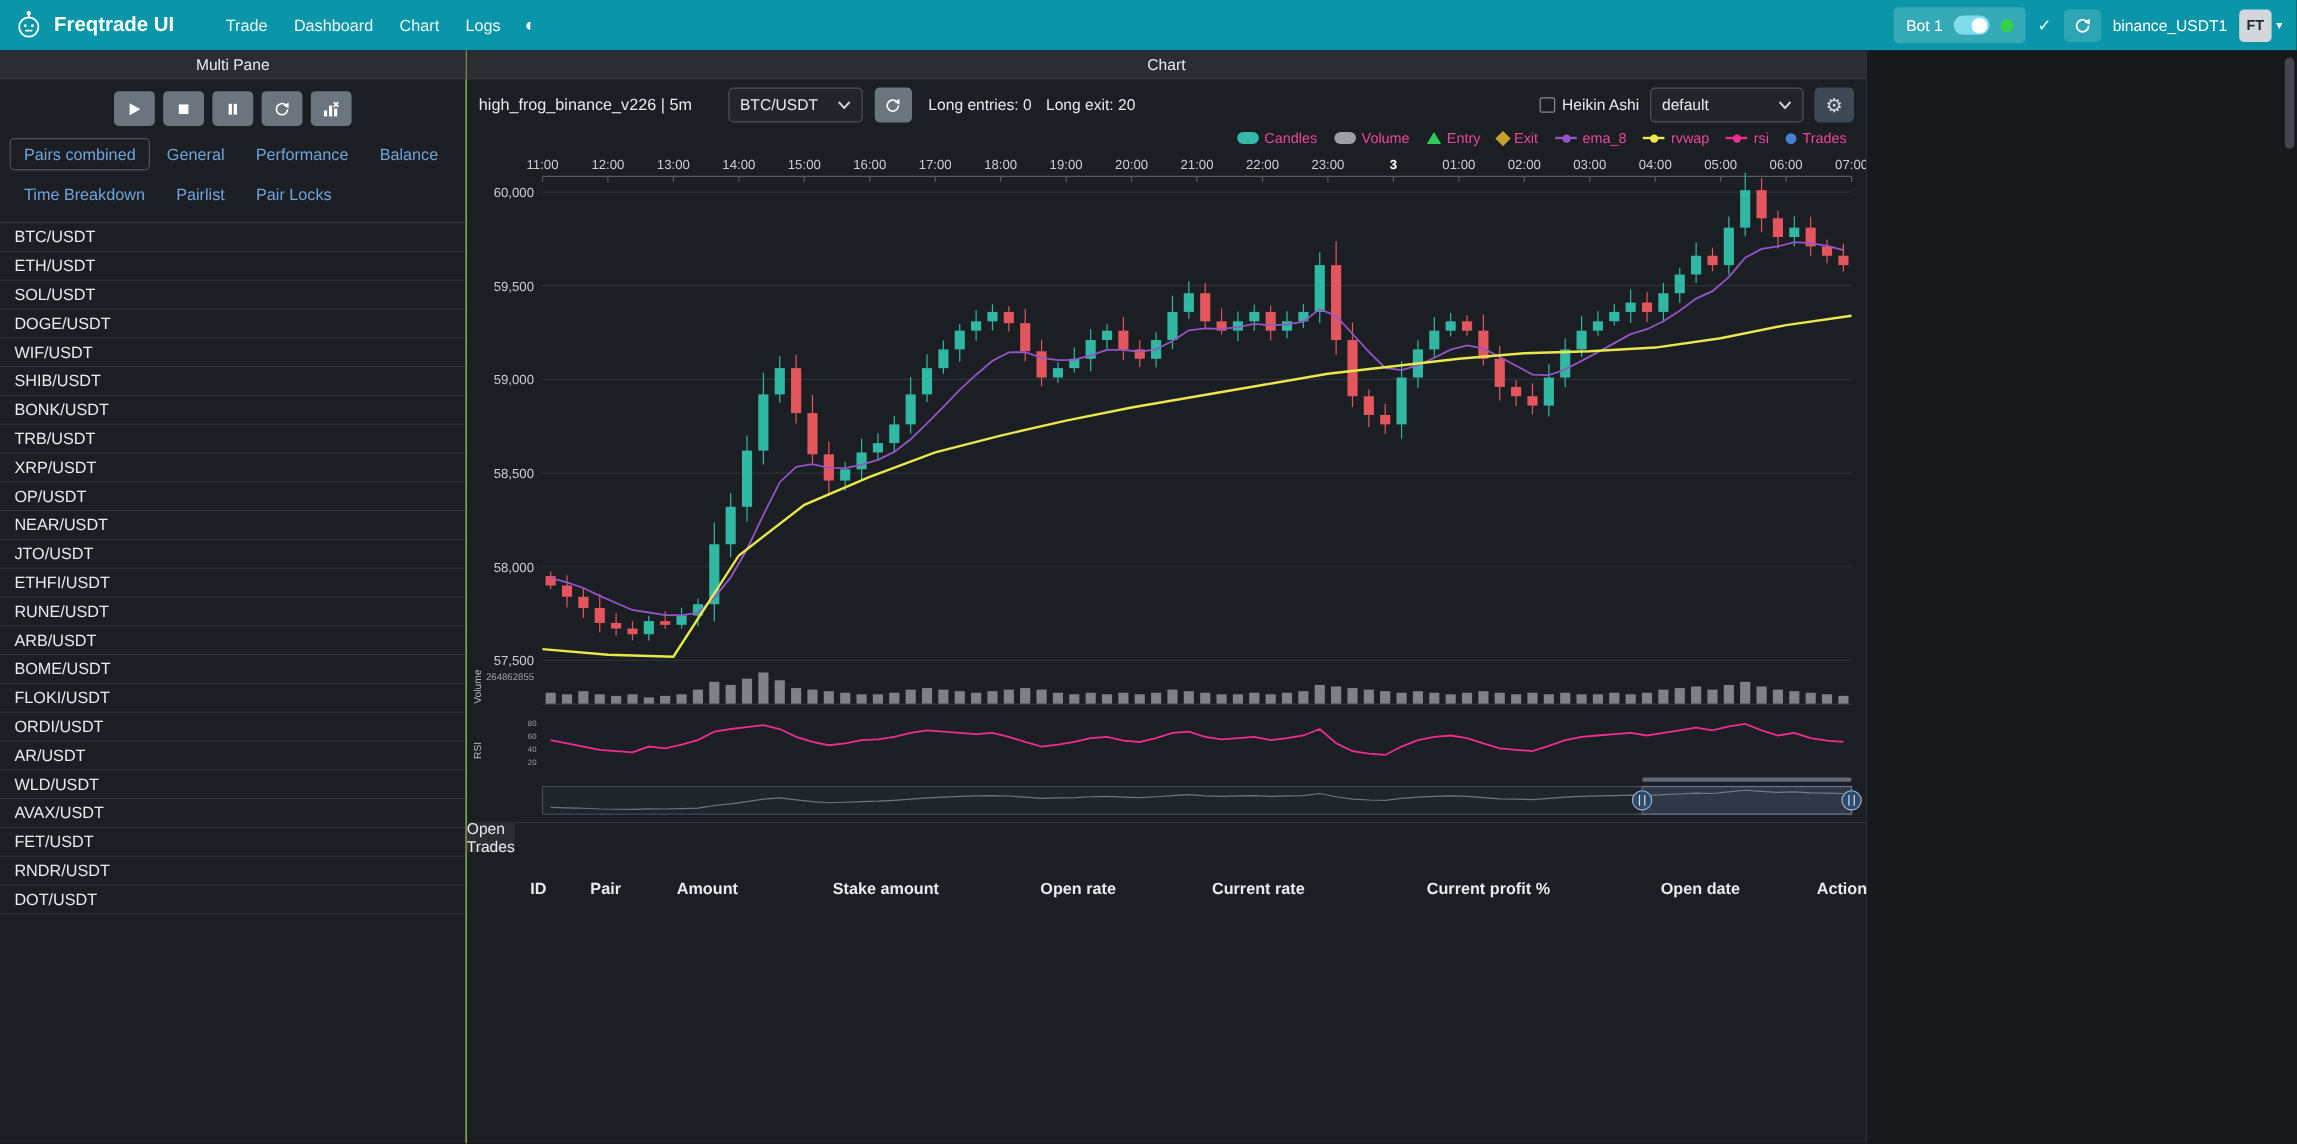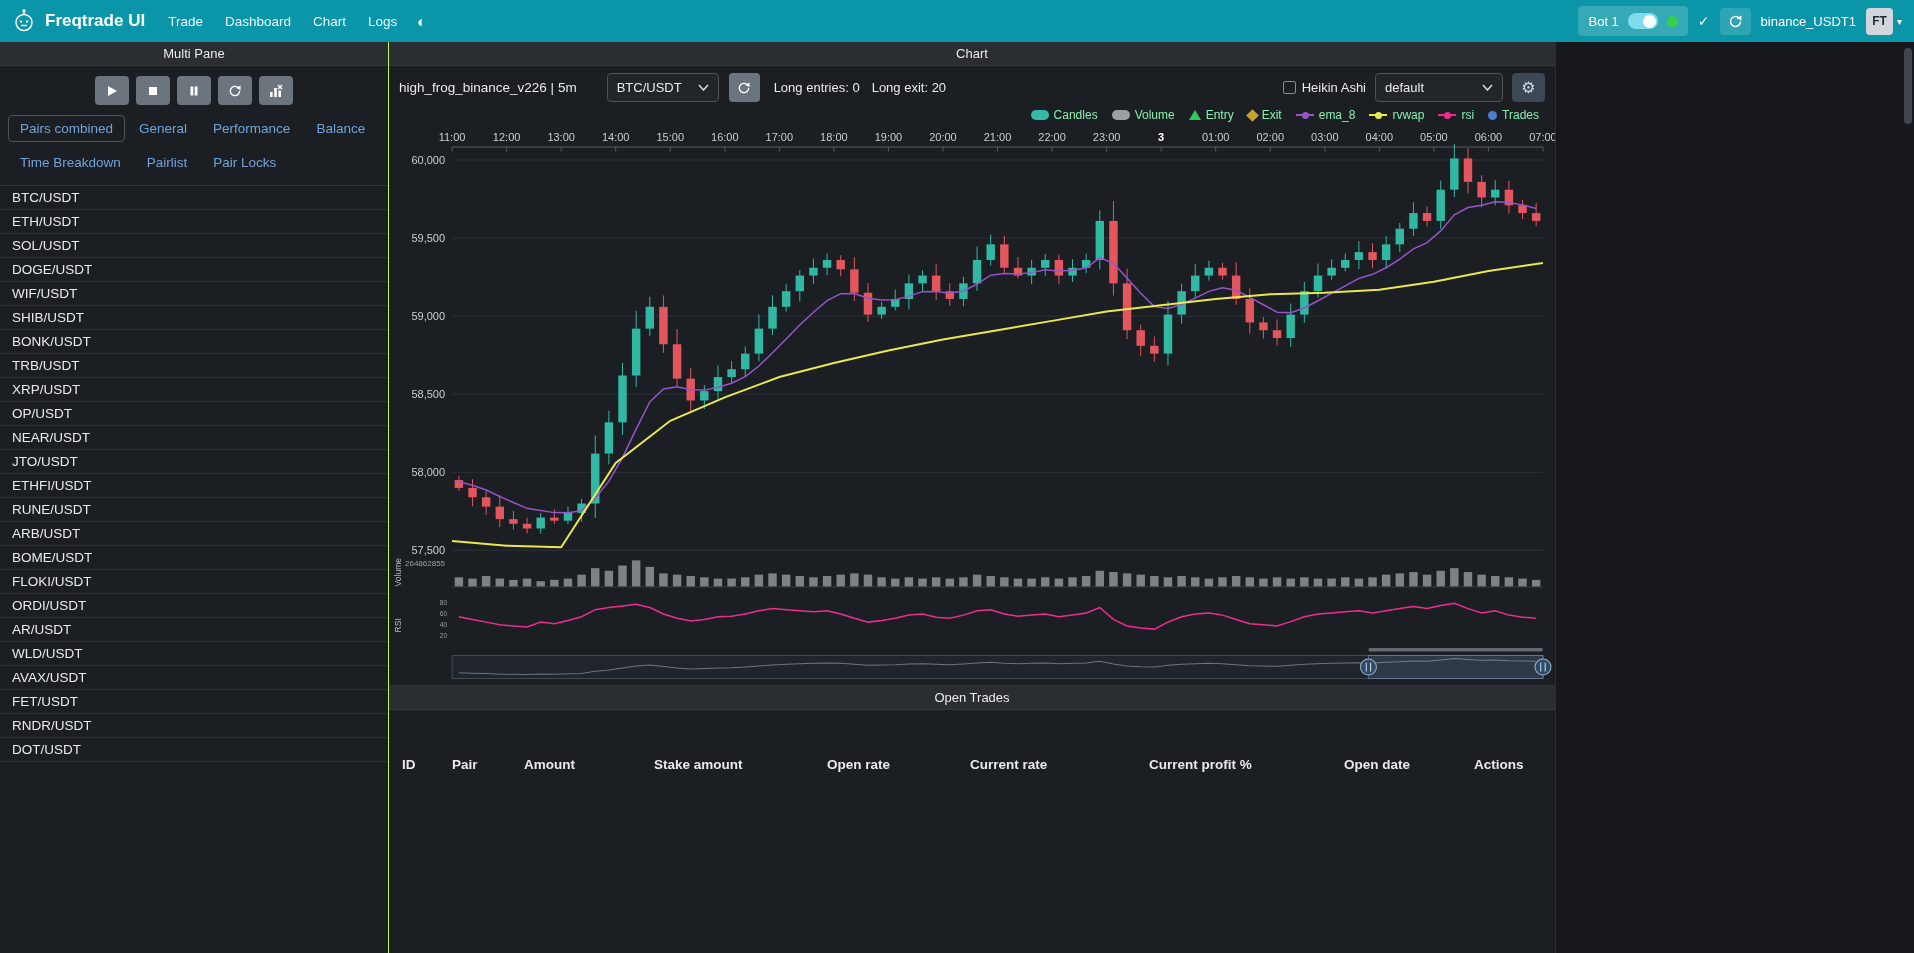--- a/index.html
+++ b/index.html
@@ -4,21 +4,21 @@
 <style>
   * { box-sizing: border-box; }
   html,body { margin:0; padding:0; }
   body {
     width:1914px; height:953px; overflow:hidden;
     background:#16181c; color:#e8eaed;
     font-family:"Liberation Sans", sans-serif;
   }
   
   .navbar { height:42px; background:#0a96a8; display:flex; align-items:center; padding:0 12px; }
-  .brand { display:flex; align-items:center; gap:9px; color:#fff; font-size:17px; font-weight:700; margin-right:12px; cursor:pointer;}
+  .brand { display:flex; align-items:center; gap:9px; color:#fff; font-size:17px; font-weight:700; margin-right:32px; cursor:pointer;}
   .navbar-menu { display:flex; align-items:center; }
   .navbar-item { color:rgba(255,255,255,.92); font-size:13.5px; padding:6px 11px; cursor:pointer; }
   .theme-icon { color:#fff; font-size:15px; padding:0 9px; cursor:pointer; }
   .nav-right { margin-left:auto; display:flex; align-items:center; gap:10px; }
   .bot-chip { background:rgba(255,255,255,.18); border-radius:4px; height:30px; display:flex; align-items:center; gap:9px; padding:0 10px; color:#fff; font-size:13px; cursor:pointer; }
   .switch { width:30px; height:16px; border-radius:8px; background:#7edced; position:relative; cursor:pointer; }
   .switch::after { content:""; position:absolute; right:2px; top:1.5px; width:13px; height:13px; border-radius:50%; background:#fff; }
   .status-dot { width:11px; height:11px; border-radius:50%; background:#35d04a; }
   .check-icon { color:#fff; font-size:14px; }
   .nav-btn { width:31px; height:27px; border-radius:4px; background:rgba(255,255,255,.15); display:flex; align-items:center; justify-content:center; cursor:pointer; border:none; }
@@ -41,34 +41,34 @@
   .main-col { width:1167px; min-width:1167px; display:flex; flex-direction:column; border-right:1px solid #2c3036; background:#1b1e23; }
   .chart-toolbar { display:flex; align-items:center; gap:10px; padding:7px 10px 0; }
   .strategy-title { font-size:13.5px; margin-right:20px; }
   .select { background:#22262b; border:1px solid #4c5359; border-radius:4px; height:29px; display:flex; align-items:center; gap:16px; padding:0 9px; font-size:13px; cursor:pointer; color:#e8eaed; }
   .refresh-sm { width:31px; height:29px; background:#6c757d; border:none; border-radius:4px; display:flex; align-items:center; justify-content:center; cursor:pointer; }
   .entries-wrap { display:flex; gap:12px; font-size:13px; margin-left:4px; }
   .toolbar-right { margin-left:auto; display:flex; align-items:center; gap:9px; }
   .hk-wrap { display:flex; align-items:center; gap:6px; font-size:13px; cursor:pointer; }
   .checkbox { width:13px; height:13px; border:1px solid #858c93; border-radius:2px; background:transparent; }
   .gear-btn { width:33px; height:29px; background:#3d4854; border:none; border-radius:4px; color:#cfd6dd; font-size:16px; display:flex; align-items:center; justify-content:center; cursor:pointer; }
-  .legend { display:flex; justify-content:flex-end; align-items:center; gap:14px; padding:6px 16px 0; font-size:12px; color:#86efac; }
+  .legend { display:flex; justify-content:flex-end; align-items:center; gap:14px; padding:6px 16px 0; font-size:12px; color:#ec4899; }
   .legend-item { display:flex; align-items:center; gap:5px; cursor:pointer; }
   .lg-pill { width:18px; height:10px; border-radius:5px; display:inline-block; }
   .lg-tri { width:0; height:0; border-left:6px solid transparent; border-right:6px solid transparent; border-bottom:10px solid; display:inline-block; }
   .lg-dia { width:9px; height:9px; transform:rotate(45deg); display:inline-block; }
   .lg-circ { width:9px; height:9px; border-radius:50%; display:inline-block; }
   .lg-line { position:relative; width:18px; height:10px; display:inline-block; }
   .lg-line .bar { position:absolute; left:0; top:4px; width:18px; height:2px; }
   .lg-line .dot { position:absolute; left:6px; top:1.5px; width:7px; height:7px; border-radius:50%; }
   #chart-plot { padding:3px 0 0; }
   #chart-plot svg { display:block; }
   svg text { font-family:"Liberation Sans", sans-serif; }
   
-  .trades-card { flex:1; border-top:1px solid #2c3036; display:flex; flex-direction:column; }
+  .trades-card { flex:1; border-top:1px solid #2c3036; display:flex; }
   .trades-table { display:grid; grid-template-columns:50px 72px 130px 173px 143px 179px 195px 130px 1fr; padding:7px 0 2px; }
   .trades-table .th { padding-left:13px; font-weight:700; font-size:13.5px;margin-top:40px; }
   .empty-row { text-align:center; font-size:13px; padding:6px 0 10px; }
   .right-filler { flex:1; background:#16181c; position:relative; }
   .page-scrollbar { position:absolute; right:2px; top:6px; width:8px; height:76px; background:#41464d; border-radius:4px; cursor:pointer; }
 </style>
 </head>
 <body>
 
 <div class="navbar">

